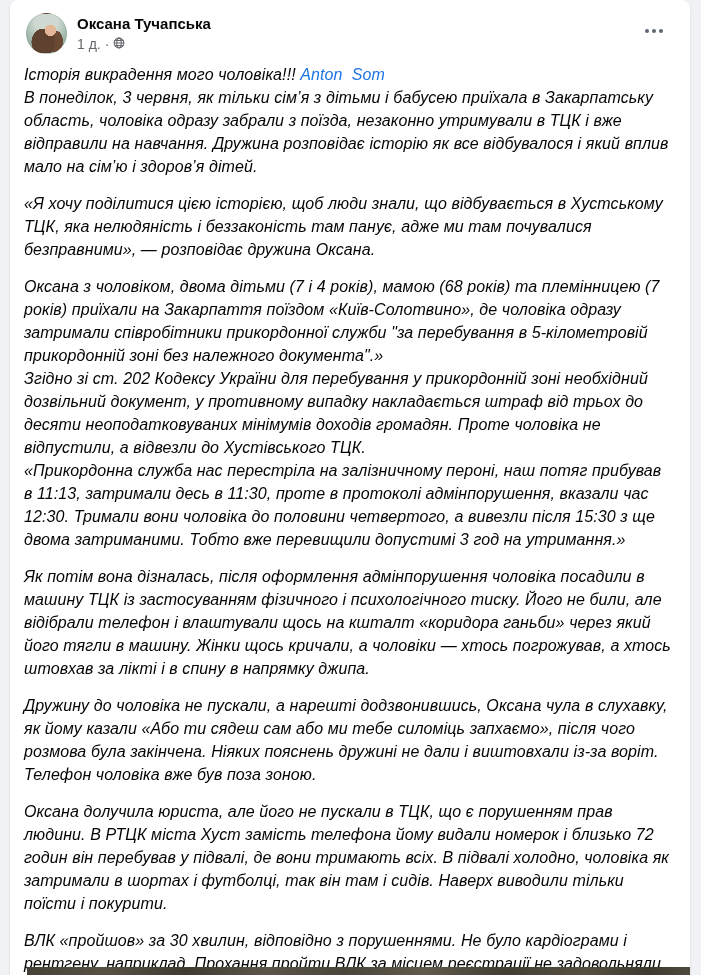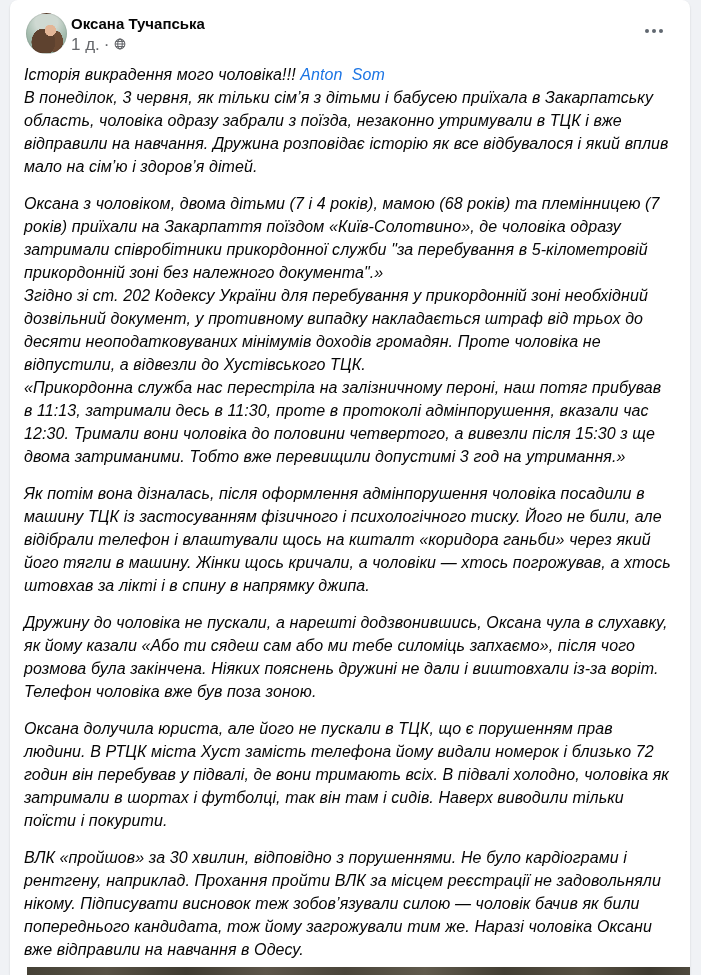--- a/index.html
+++ b/index.html
@@ -24,28 +24,28 @@
     width:41px;height:41px;border-radius:50%;
     flex:0 0 41px;cursor:pointer;
     background:
       radial-gradient(circle at 60% 42%, #e3b697 0 17%, rgba(0,0,0,0) 18%),
       radial-gradient(ellipse 55% 62% at 42% 72%, #5e422f 0 55%, rgba(0,0,0,0) 56%),
       radial-gradient(ellipse 40% 55% at 72% 70%, #6b4a33 0 50%, rgba(0,0,0,0) 51%),
       radial-gradient(circle at 50% 20%, #cfd9d2 0 30%, #a4bcae 60%, #87a294 100%);
     border:1px solid rgba(0,0,0,.08);
     box-sizing:border-box;
   }
-  .hmeta{margin-left:4px;padding-top:1px;}
+  .hmeta{margin-left:10px;padding-top:1px;}
   .author{
     font-size:15px;font-weight:700;color:var(--text,#050505);
     line-height:20px;cursor:pointer;
   }
   .meta{
     display:flex;align-items:center;gap:4px;
-    font-size:17px;color:var(--meta,#65676b);line-height:17px;margin-top:2px;
+    font-size:14px;color:var(--meta,#65676b);line-height:17px;margin-top:2px;
   }
   .meta .ts{cursor:pointer;}
   .globe{display:inline-block;vertical-align:middle;}
   .more{
     position:absolute;right:20px;top:18px;
     width:32px;height:26px;border-radius:6px;
     display:flex;align-items:center;justify-content:center;gap:3px;
     cursor:pointer;
   }
   .more i{width:4px;height:4px;border-radius:50%;background:#606770;display:block;}
@@ -96,20 +96,21 @@
     <div class="more">
       <i></i>
         <i></i>
         <i></i>
     </div>
   </div>
 
   <div class="body">
       <div class="para"><span>Історія викрадення мого чоловіка!!! </span><a href="#" class="post-link">Anton  Som</a><span>
 В понеділок, 3 червня, як тільки сім’я з дітьми і бабусею приїхала в Закарпатську область, чоловіка одразу забрали з поїзда, незаконно утримували в ТЦК і вже відправили на навчання. Дружина розповідає історію як все відбувалося і який вплив мало на сім’ю і здоров’я дітей.</span></div>
+      <div class="para"><span>«Я хочу поділитися цією історією, щоб люди знали, що відбувається в Хустському ТЦК, яка нелюдяність і беззаконість там панує, адже ми там почувалися безправними», — розповідає дружина Оксана.</span></div>
       <div class="para"><span>Оксана з чоловіком, двома дітьми (7 і 4 років), мамою (68 років) та племінницею (7 років) приїхали на Закарпаття поїздом «Київ-Солотвино», де чоловіка одразу затримали співробітники прикордонної служби "за перебування в 5-кілометровій прикордонній зоні без належного документа".»
 Згідно зі ст. 202 Кодексу України для перебування у прикордонній зоні необхідний дозвільний документ, у противному випадку накладається штраф від трьох до десяти неоподатковуваних мінімумів доходів громадян. Проте чоловіка не відпустили, а відвезли до Хустівського ТЦК.
 «Прикордонна служба нас перестріла на залізничному пероні, наш потяг прибував в 11:13, затримали десь в 11:30, проте в протоколі адмінпорушення, вказали час 12:30. Тримали вони чоловіка до половини четвертого, а вивезли після 15:30 з ще двома затриманими. Тобто вже перевищили допустимі 3 год на утримання.»</span></div>
       <div class="para"><span>Як потім вона дізналась, після оформлення адмінпорушення чоловіка посадили в машину ТЦК із застосуванням фізичного і психологічного тиску. Його не били, але відібрали телефон і влаштували щось на кшталт «коридора ганьби» через який його тягли в машину. Жінки щось кричали, а чоловіки — хтось погрожував, а хтось штовхав за лікті і в спину в напрямку джипа.</span></div>
       <div class="para"><span>Дружину до чоловіка не пускали, а нарешті додзвонившись, Оксана чула в слухавку, як йому казали «Або ти сядеш сам або ми тебе силоміць запхаємо», після чого розмова була закінчена. Ніяких пояснень дружині не дали і виштовхали із-за воріт. Телефон чоловіка вже був поза зоною.</span></div>
       <div class="para"><span>Оксана долучила юриста, але його не пускали в ТЦК, що є порушенням прав людини. В РТЦК міста Хуст замість телефона йому видали номерок і близько 72 годин він перебував у підвалі, де вони тримають всіх. В підвалі холодно, чоловіка як затримали в шортах і футболці, так він там і сидів. Наверх виводили тільки поїсти і покурити.</span></div>
       <div class="para"><span>ВЛК «пройшов» за 30 хвилин, відповідно з порушеннями. Не було кардіограми і рентгену, наприклад. Прохання пройти ВЛК за місцем реєстрації не задовольняли нікому. Підписувати висновок теж зобов’язували силою — чоловік бачив як били попереднього кандидата, тож йому загрожували тим же. Наразі чоловіка Оксани вже відправили на навчання в Одесу.</span></div>
     </div>
 
   <div class="photo-strip"></div>

